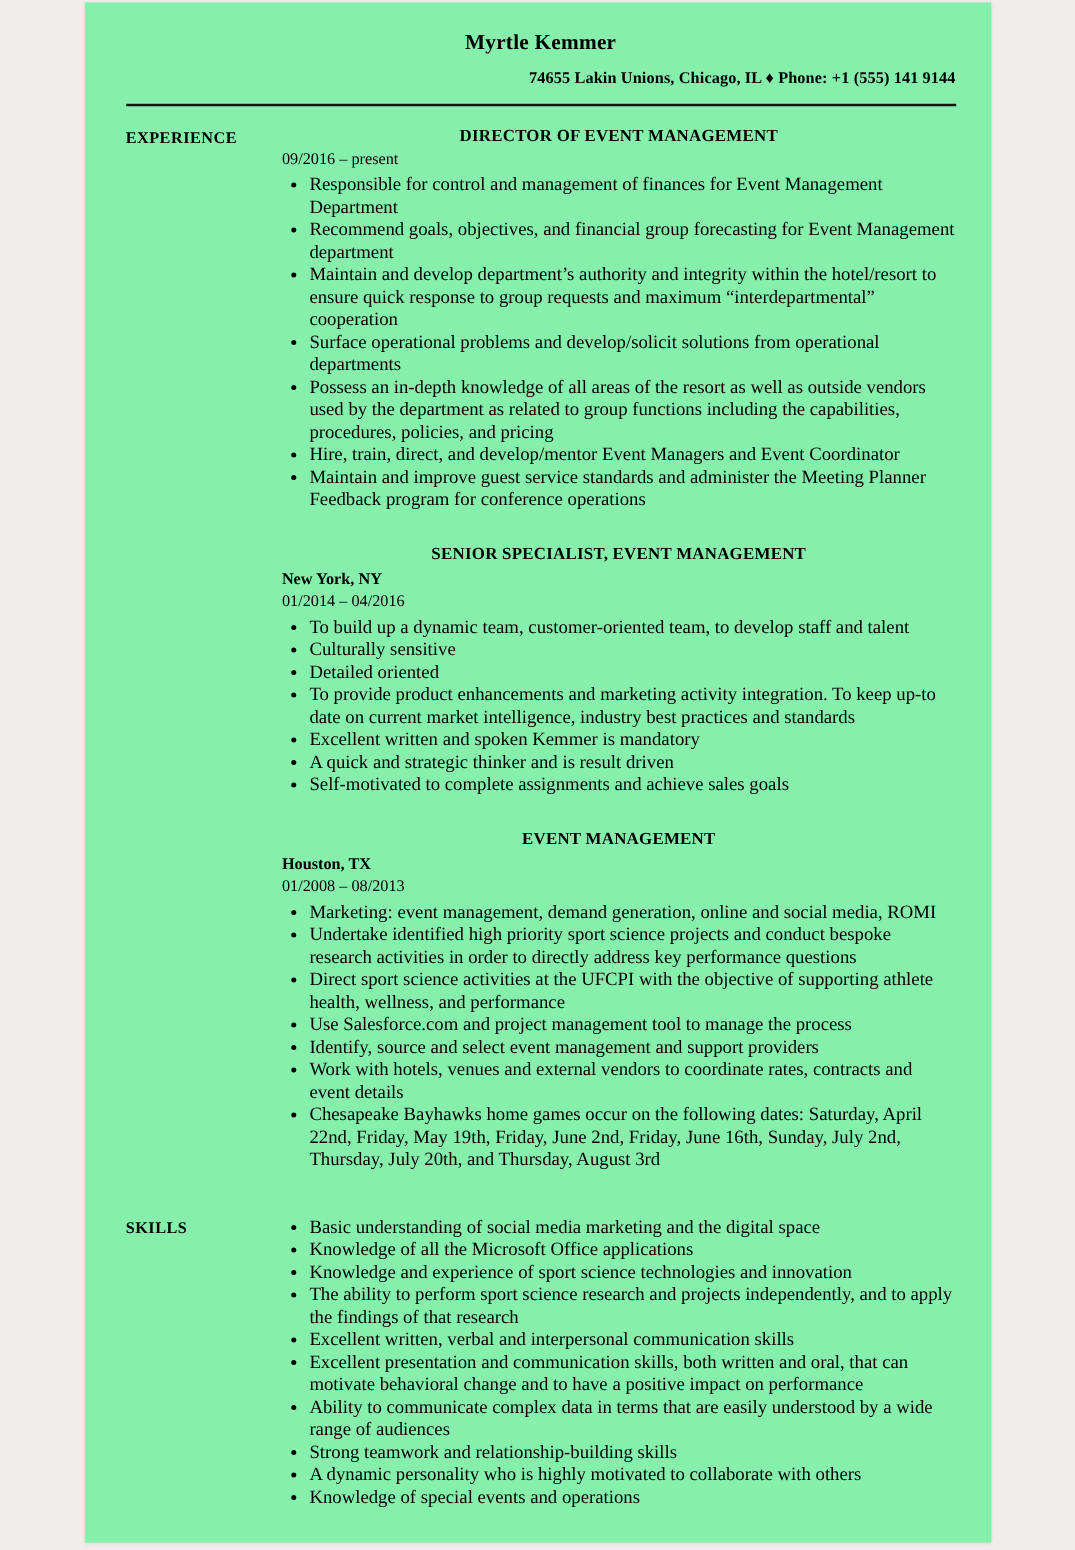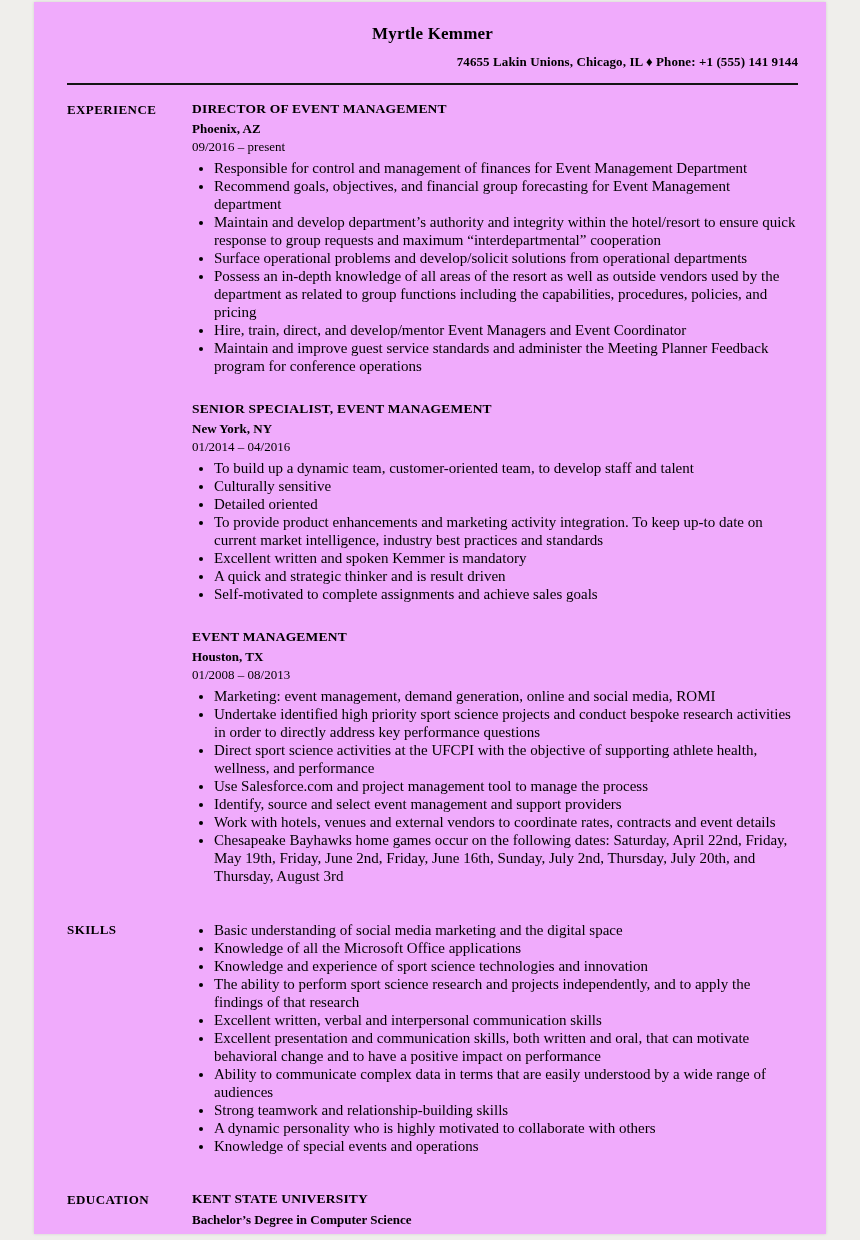--- a/index.html
+++ b/index.html
@@ -4,24 +4,24 @@
 <style>
   * { margin: 0; padding: 0; box-sizing: border-box; }
   html, body {
     width: 860px;
     background: #efeeeb;
     font-family: "Liberation Serif", serif;
     color: #000;
   }
   body { height: 1240px; overflow: hidden; }
   .page {
-    width: 792px;
+    width: 725px;
     height: 1232px;
     margin: 2px auto 0 auto;
-    background: #f0abfc;
+    background: #86efac;
     box-shadow: 0 0 3px rgba(0,0,0,0.12);
     padding: 22px 28px 0 33px;
   }
   
   .resume-header { text-align: center; }
   .person-name {
     font-size: 17px;
     font-weight: bold;
     letter-spacing: 0.2px;
   }
@@ -48,20 +48,21 @@
     font-weight: bold;
     letter-spacing: 0.4px;
     padding-top: 1px;
   }
   .section-content { flex: 1 1 auto; min-width: 0; }
   .entry + .entry { margin-top: 26px; }
   .entry-title {
     font-size: 13.5px;
     font-weight: bold;
     letter-spacing: 0.2px;
+    text-align: center;
   }
   .entry-subtitle {
     font-size: 13px;
     font-weight: bold;
     margin-top: 5px;
   }
   .entry-location {
     font-size: 13px;
     font-weight: bold;
     margin-top: 4px;
@@ -89,21 +90,20 @@
     <div class="person-name">Myrtle Kemmer</div>
     <div class="contact-line">74655 Lakin Unions, Chicago, IL ♦ Phone: +1 (555) 141 9144</div>
   </header>
   <div class="header-divider"></div>
   <main class="sections" id="sections">
       <section class="section">
         <div class="section-label">EXPERIENCE</div>
         <div class="section-content">
           <div class="entry">
             <div class="entry-title">DIRECTOR OF EVENT MANAGEMENT</div>
-            <div class="entry-location">Phoenix, AZ</div>
             <div class="entry-dates">09/2016 – present</div>
             <ul class="bullet-list">
               <li class="bullet-item">Responsible for control and management of finances for Event Management Department</li>
               <li class="bullet-item">Recommend goals, objectives, and financial group forecasting for Event Management department</li>
               <li class="bullet-item">Maintain and develop department’s authority and integrity within the hotel/resort to ensure quick response to group requests and maximum “interdepartmental” cooperation</li>
               <li class="bullet-item">Surface operational problems and develop/solicit solutions from operational departments</li>
               <li class="bullet-item">Possess an in-depth knowledge of all areas of the resort as well as outside vendors used by the department as related to group functions including the capabilities, procedures, policies, and pricing</li>
               <li class="bullet-item">Hire, train, direct, and develop/mentor Event Managers and Event Coordinator</li>
               <li class="bullet-item">Maintain and improve guest service standards and administer the Meeting Planner Feedback program for conference operations</li>
             </ul>

